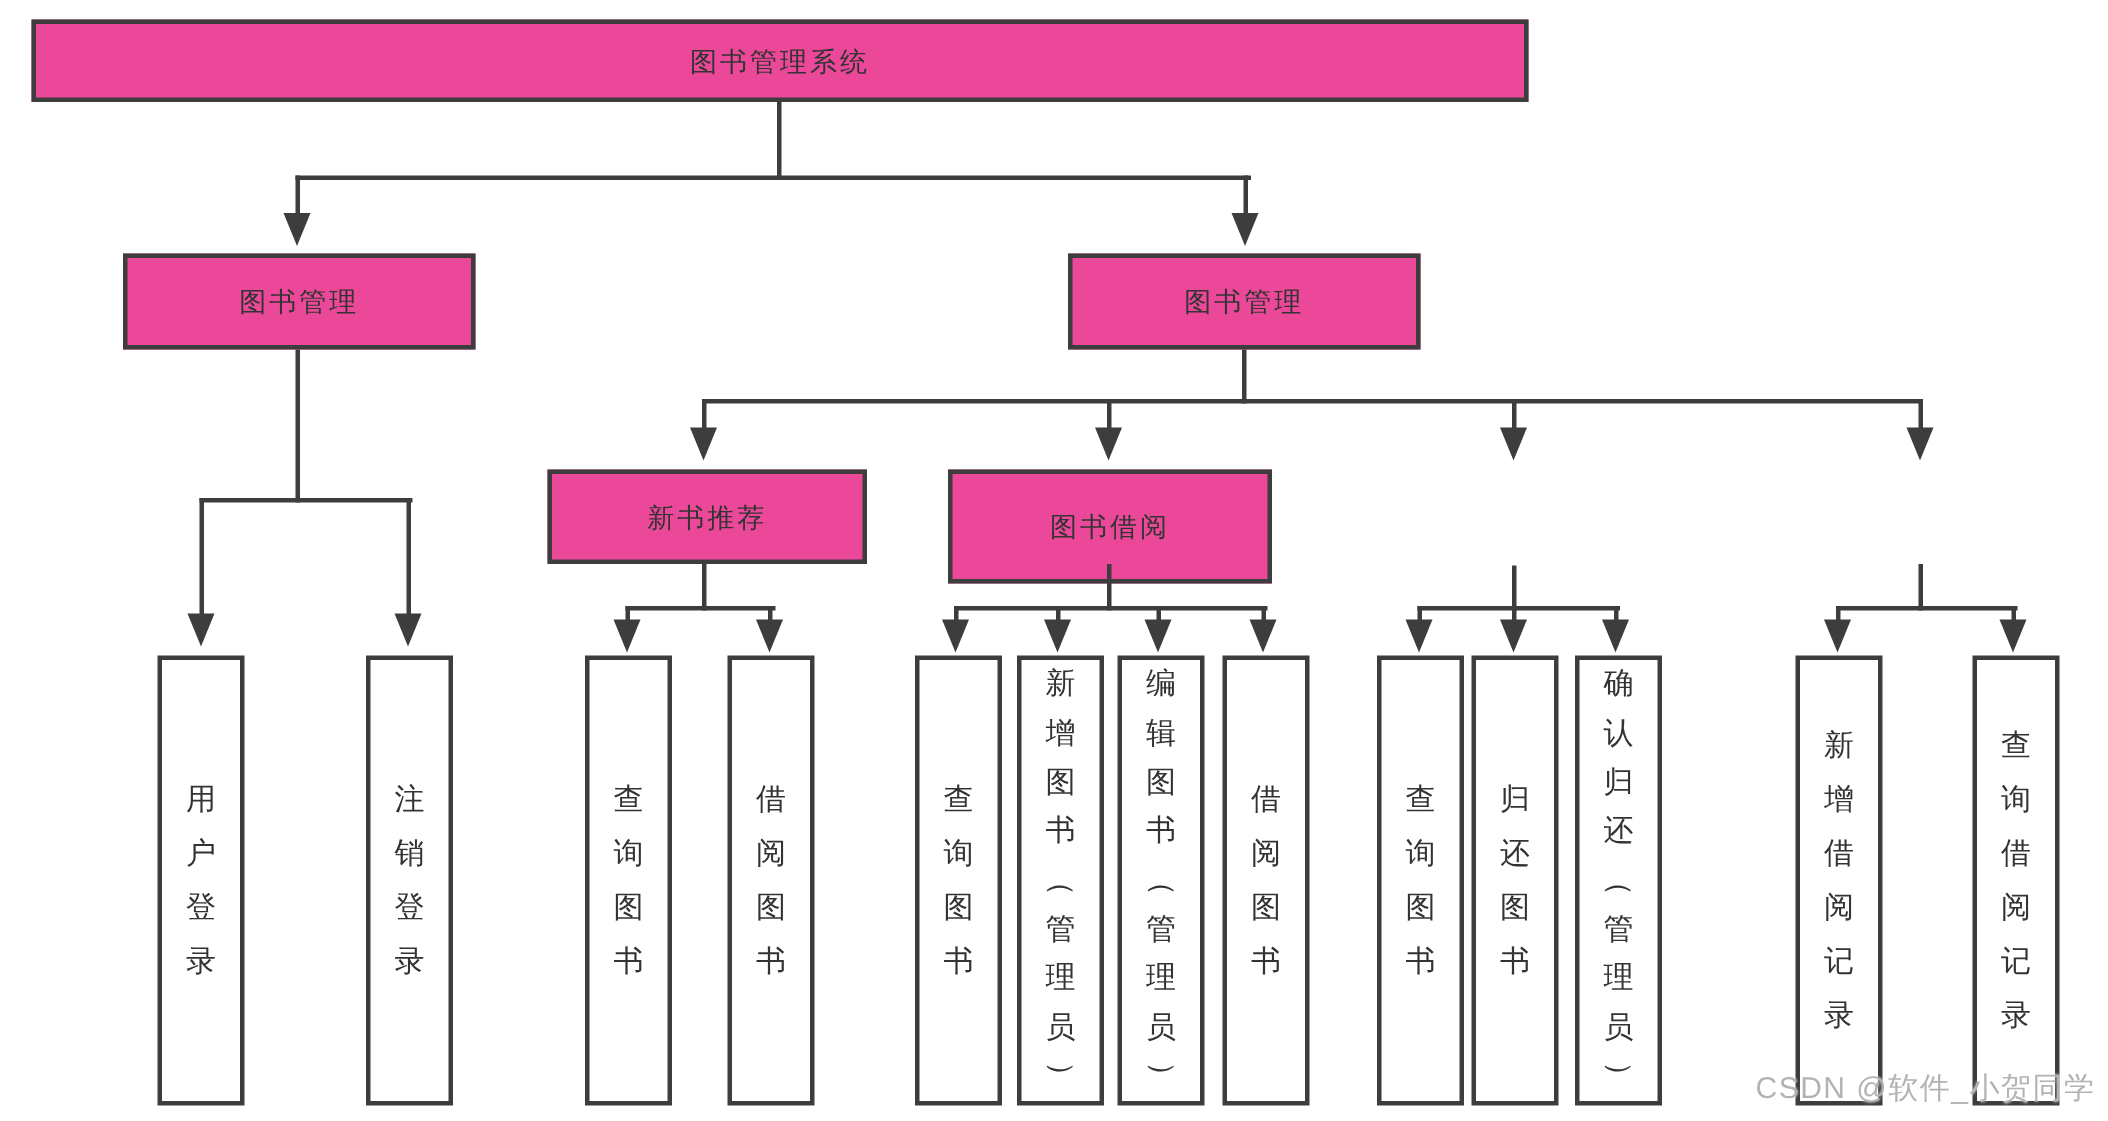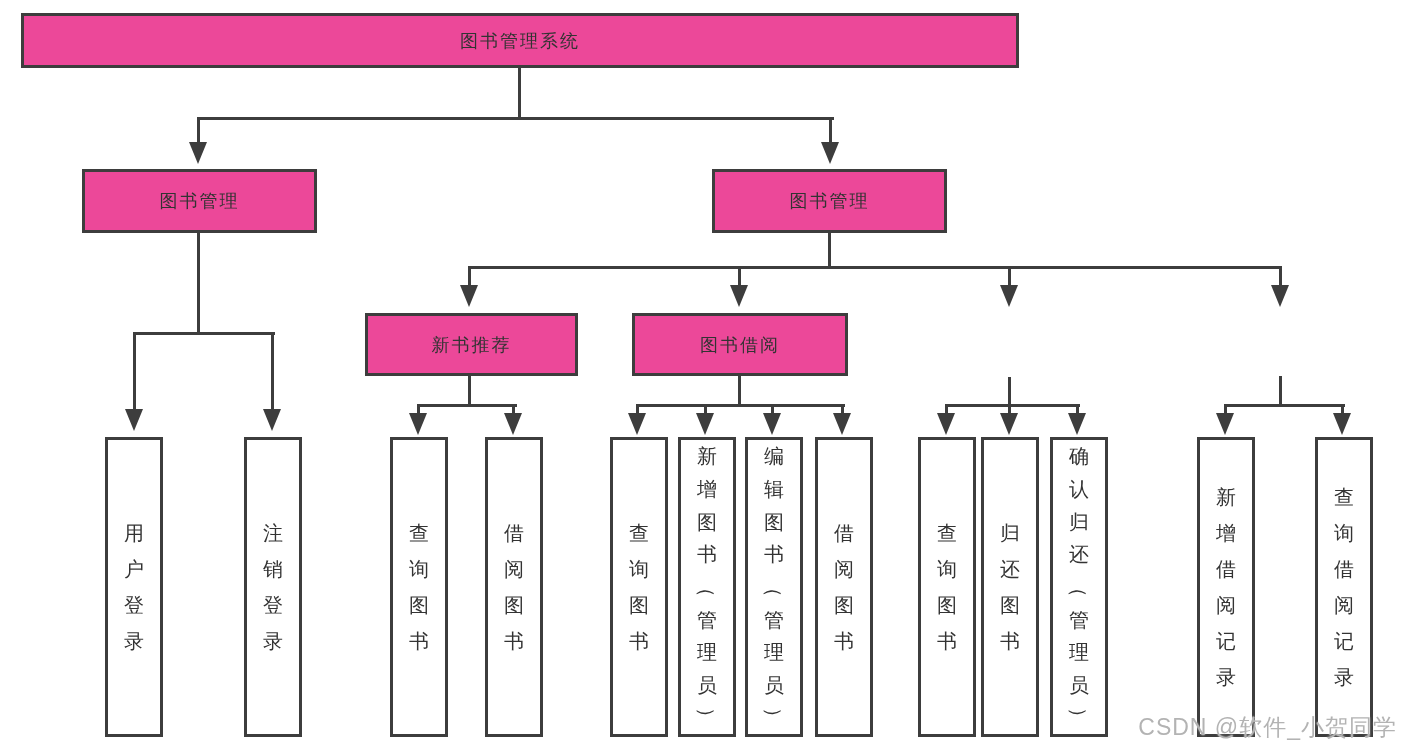--- a/index.html
+++ b/index.html
@@ -33,37 +33,37 @@
   .v  { width:3px; }
   .h  { height:3px; }
   .tri {
     position:absolute; width:0; height:0;
     border-left:9px solid transparent; border-right:9px solid transparent;
     border-top:22px solid var(--line);
   }
 
   .watermark {
     position:absolute; top:712px; right:8px;
-    font-size:23px; color:var(--wm);
+    font-size:20px; color:var(--wm);
     text-shadow:0 0 2px #fff;
     letter-spacing:1px;
   }
 </style>
 </head>
 <body>
 
 <div class="canvas">
 
   <div class="hbox" style="left:21px;top:13px;width:998px;height:55px">图书管理系统</div>
 
   <div class="hbox" style="left:82px;top:169px;width:235px;height:64px">图书管理</div>
   <div class="hbox" style="left:712px;top:169px;width:235px;height:64px">图书管理</div>
 
   <div class="hbox" style="left:365px;top:313px;width:213px;height:63px">新书推荐</div>
-  <div class="hbox" style="left:632px;top:313px;width:216px;height:63px">图书借阅</div>
+  <div class="hbox" style="left:632px;top:313px;width:216px;height:76px">图书借阅</div>
 
   <div class="vbox" style="left:105px">
       <span class="vchar">用</span>
       <span class="vchar">户</span>
       <span class="vchar">登</span>
       <span class="vchar">录</span>
     </div>
   <div class="vbox" style="left:244px">
       <span class="vchar">注</span>
       <span class="vchar">销</span>

